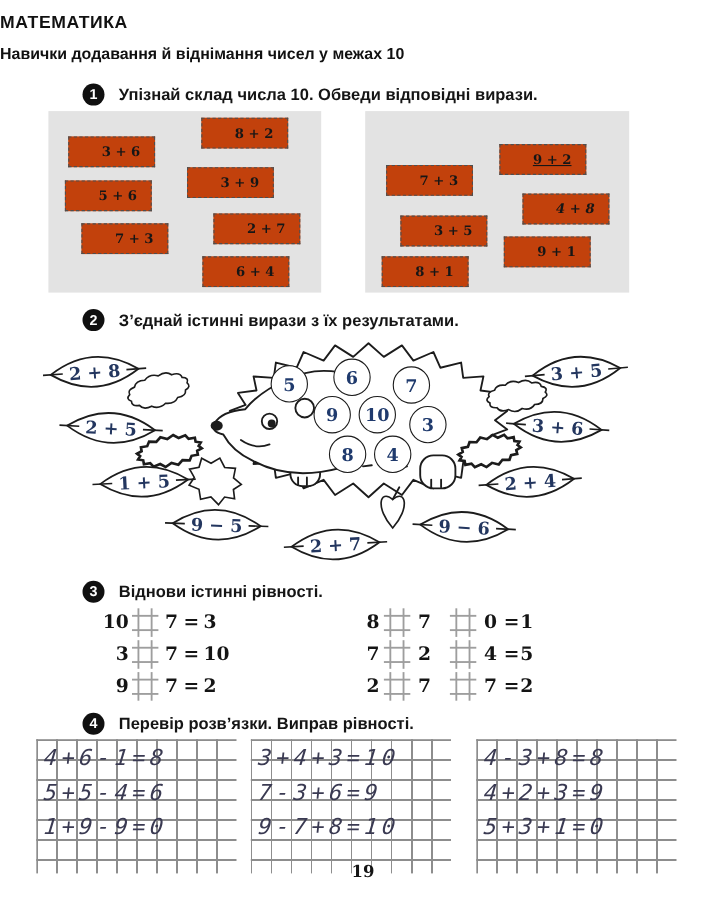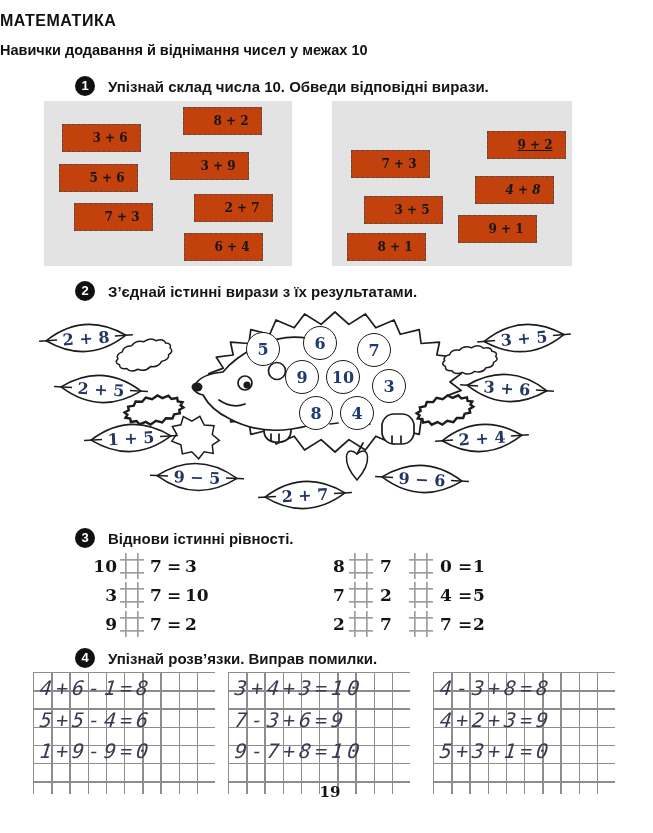--- a/index.html
+++ b/index.html
@@ -76,21 +76,21 @@
   <div class="board">
     <div class="panel lft"></div>
     <div class="panel rgt"></div>
     <div class="card" style="left:18px;top:23px;">3 + 6</div>
     <div class="card" style="left:139px;top:6px;">8 + 2</div>
     <div class="card" style="left:15px;top:63px;">5 + 6</div>
     <div class="card" style="left:126px;top:51px;">3 + 9</div>
     <div class="card" style="left:30px;top:102px;">7 + 3</div>
     <div class="card" style="left:150px;top:93px;">2 + 7</div>
     <div class="card" style="left:140px;top:132px;">6 + 4</div>
-    <div class="card" style="left:443px;top:30px;text-decoration:underline;">9 + 2</div>
+    <div class="card" style="left:410px;top:30px;text-decoration:underline;">9 + 2</div>
     <div class="card" style="left:307px;top:49px;">7 + 3</div>
     <div class="card" style="left:431px;top:75px;font-style:italic;">4 + 8</div>
     <div class="card" style="left:320px;top:95px;">3 + 5</div>
     <div class="card" style="left:414px;top:114px;">9 + 1</div>
     <div class="card" style="left:303px;top:132px;">8 + 1</div>
   </div>
 
   <div class="ex-header" style="top:281px;">
     <span class="badge">2</span>
     <span class="instr">З’єднай істинні вирази з їх результатами.</span>
@@ -249,21 +249,21 @@
       <span class="num" style="width:14px;margin-left:6px;">7</span>
       <span class="hashbox" style="margin-left:16px;"></span>
       <span class="num" style="width:14px;margin-left:6px;">7</span>
       <span class="num" style="width:16px;margin-left:4px;">=</span>
       <span class="num">2</span>
     </div>
   </div>
 
   <div class="ex-header" style="top:648px;">
     <span class="badge">4</span>
-    <span class="instr">Упізнай розв’язки. Виправ помилки.</span>
+    <span class="instr">Перевір розв’язки. Виправ рівності.</span>
   </div>
   <div class="gridblock" style="left:33px;">
     <div class="hw" style="top:4px;">4+6-1=8</div>
     <div class="hw" style="top:36px;">5+5-4=6</div>
     <div class="hw" style="top:67px;">1+9-9=0</div>
   </div>
   <div class="gridblock" style="left:228px;">
     <div class="hw" style="top:4px;">3+4+3=10</div>
     <div class="hw" style="top:36px;">7-3+6=9</div>
     <div class="hw" style="top:67px;">9-7+8=10</div>

